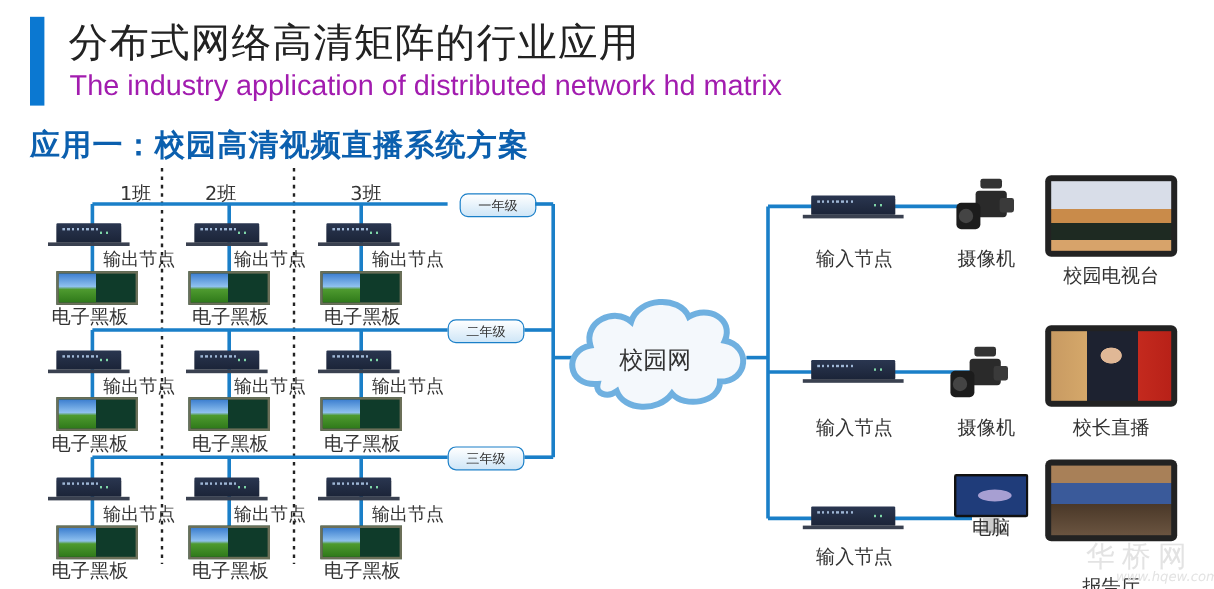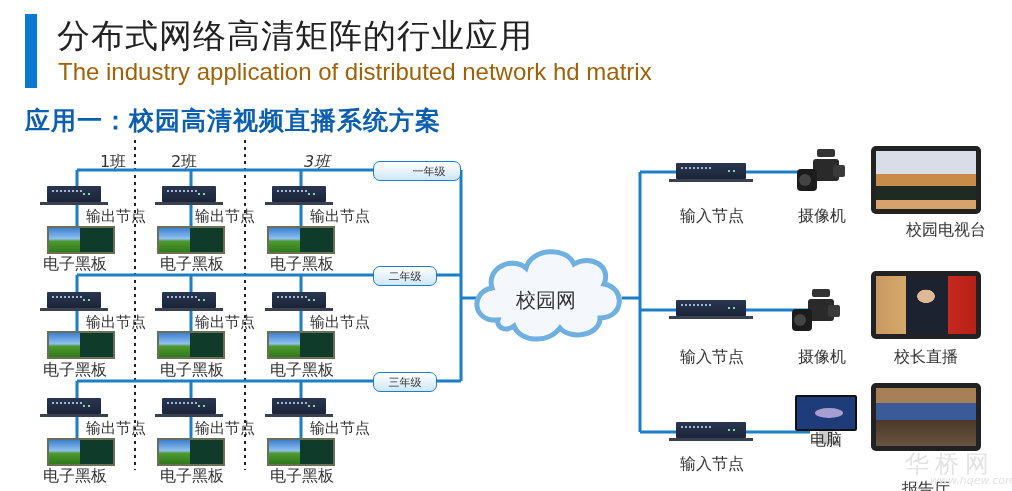--- a/index.html
+++ b/index.html
@@ -2,21 +2,21 @@
 <html><head>
 <meta charset="utf-8">
 <style>
   html, body { margin: 0; padding: 0; }
   body {
     width: 1012px; height: 491px; background: #ffffff; position: relative; overflow: hidden;
     font-family: "DejaVu Sans", "Liberation Sans", sans-serif;
   }
   .accent-bar { position: absolute; left: 25px; top: 14px; width: 12px; height: 74px; background: #0b78d1; }
   .title-cn { position: absolute; left: 57px; top: 14px; font-size: 33px; color: #222; letter-spacing: 1px; white-space: nowrap; }
-  .title-en { position: absolute; left: 58px; top: 58px; font-size: 24px; color: #a16207; white-space: nowrap; font-family: "Liberation Sans", sans-serif; }
+  .title-en { position: absolute; left: 58px; top: 58px; font-size: 24px; color: #a21caf; white-space: nowrap; font-family: "Liberation Sans", sans-serif; }
   .subtitle { position: absolute; left: 25px; top: 104px; font-size: 25px; font-weight: bold; color: #0b5fae; white-space: nowrap; letter-spacing: 1px; }
   svg.diagram { position: absolute; left: 0; top: 0; }
   .lbl { position: absolute; font-size: 16px; color: #333; white-space: nowrap; transform: translateX(-50%); }
   .lbl-left { position: absolute; font-size: 15px; color: #333; white-space: nowrap; }
   .grade-box {
     position: absolute; width: 62px; height: 18px; border: 1.5px solid #1a7fc8; border-radius: 7px;
     background: linear-gradient(#ffffff, #cfe6f7); font-size: 11px; color: #333;
     display: flex; align-items: center; justify-content: center;
   }
   .cloud-label { position: absolute; left: 516px; top: 287px; font-size: 20px; color: #333; white-space: nowrap; font-family: Liberation Mono, monospace; }
@@ -76,23 +76,23 @@
     <line x1="301" y1="381" x2="301" y2="440"></line>
   </g>
 
   <g>
     <path d="M498,320 C472,322 470,292 492,288 C486,268 512,256 526,268 C532,248 566,246 574,264 C590,254 612,266 604,284 C626,288 624,318 600,318 C600,336 570,340 560,328 C548,344 520,342 514,326 C506,332 496,328 498,320 Z" fill="#f4f8fc" stroke="#6fb0e0" stroke-width="5"></path>
   </g>
 </svg>
 
 <div class="lbl" style="left:113px;top:152px;">1班</div>
 <div class="lbl" style="left:184px;top:152px;">2班</div>
-<div class="lbl" style="left:317px;top:152px;font-style:italic;">3班</div>
-
-<div class="grade-box" style="left:373px;top:161px;padding-left:24px;">一年级</div>
+<div class="lbl" style="left:305px;top:152px;">3班</div>
+
+<div class="grade-box" style="left:383px;top:161px;">一年级</div>
 <div class="grade-box" style="left:373px;top:266px;">二年级</div>
 <div class="grade-box" style="left:373px;top:372px;">三年级</div>
 
 <div class="device" style="left:47px;top:186px;width:54px;">
     <div class="dots"></div>
     <div class="leds"></div>
   </div>
 <div class="device" style="left:162px;top:186px;width:54px;">
     <div class="dots"></div>
     <div class="leds"></div>
@@ -219,18 +219,18 @@
 
 <div class="tv" style="left:871px;top:146px;">
   <div class="pic" style="background: linear-gradient(#d8dde8 0%, #d8dde8 40%, #c98b4a 40%, #c98b4a 60%, #1e2a22 60%, #1e2a22 85%, #d7a36a 85%);"></div>
 </div>
 <div class="tv" style="left:871px;top:271px;">
   <div class="pic" style="background: radial-gradient(ellipse at 50% 35%, #e0b896 0 12%, transparent 13%), linear-gradient(90deg, #c89a62 0%, #d5a86a 30%, #1d2230 30%, #1d2230 72%, #c42a1e 72%, #b82118 100%);"></div>
 </div>
 <div class="tv" style="left:871px;top:383px;">
   <div class="pic" style="background: linear-gradient(#a88058 0%, #a88058 25%, #3a5a9a 25%, #3a5a9a 55%, #4a3828 55%, #6a5440 100%);"></div>
 </div>
-<div class="lbl" style="left:926px;top:220px;margin-left:20px;">校园电视台</div>
+<div class="lbl" style="left:926px;top:220px;">校园电视台</div>
 <div class="lbl" style="left:926px;top:347px;">校长直播</div>
 <div class="lbl" style="left:926px;top:479px;">报告厅</div>
 
 <div class="watermark">华桥网</div>
 <div class="watermark-sub">www.hqew.com</div>
 
 </body></html>

